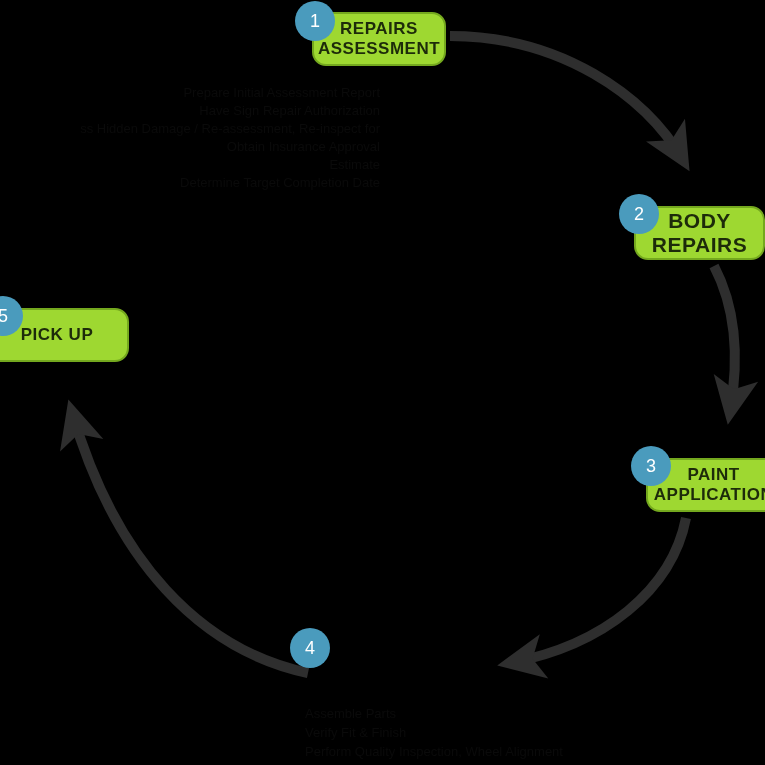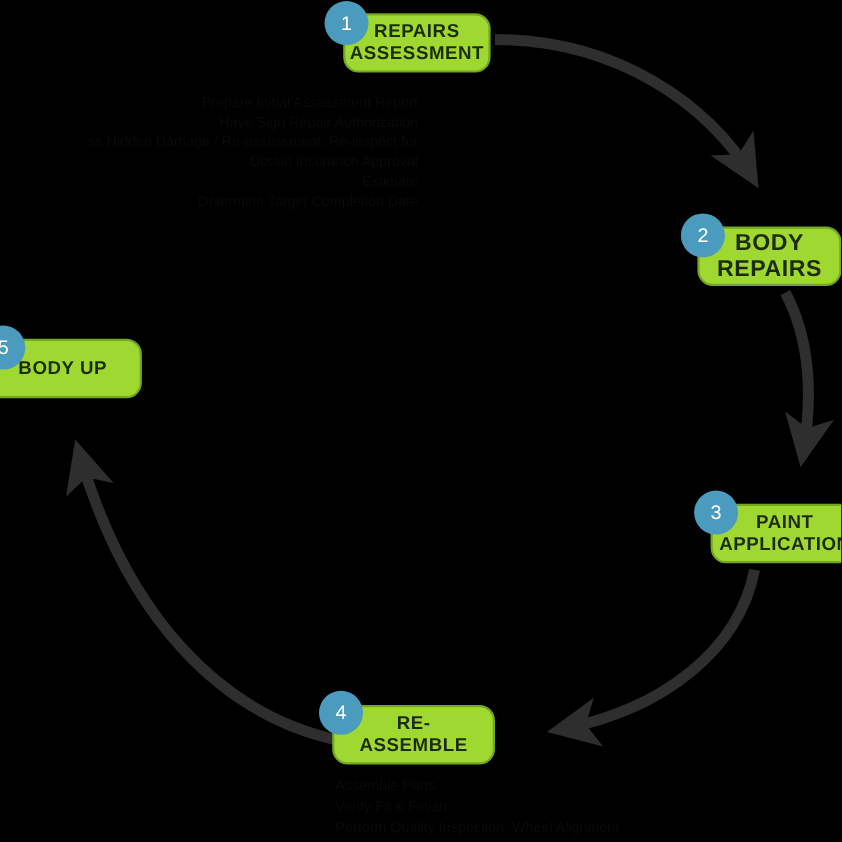--- a/index.html
+++ b/index.html
@@ -142,29 +142,26 @@
     <span>3</span>
   </div>
   <div class="node" id="node-3">
     <span class="node-label">PAINT
 APPLICATION</span>
   </div>
 
   <div class="badge" id="badge-4">
     <span>4</span>
   </div>
-  <div class="node" id="node-4">
-    <span class="node-label">RE-ASSEMBLE</span>
-  </div>
 
   <div class="badge" id="badge-5">
     <span>5</span>
   </div>
   <div class="node" id="node-5">
-    <span class="node-label">BODY UP</span>
+    <span class="node-label">PICK UP</span>
   </div>
 
   <div class="annotation" id="annotation-assessment">
     <span class="annotation-line">Prepare Initial Assessment Report</span>
     <span class="annotation-line">Have Sign Repair Authorization</span>
     <span class="annotation-line">ss Hidden Damage / Re-assessment, Re-inspect for</span>
     <span class="annotation-line">Obtain Insurance Approval</span>
     <span class="annotation-line">Estimate</span>
     <span class="annotation-line">Determine Target Completion Date</span>
   </div>

